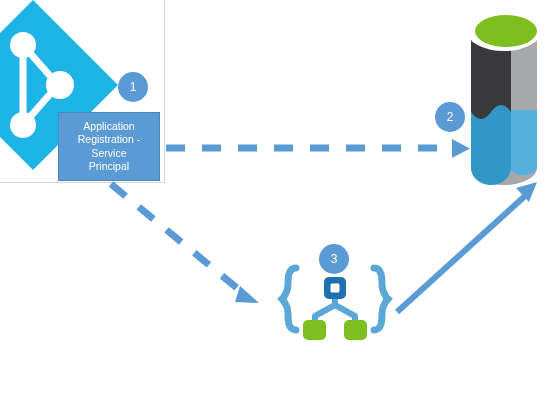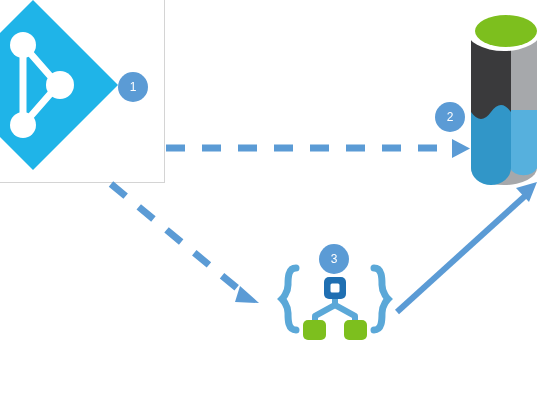--- a/index.html
+++ b/index.html
@@ -161,20 +161,26 @@
       <path d="M 240 286 L 259 303 L 235 302 Z" fill="#5B9BD5"></path>
     </g>
 
     <g>
       <line x1="397" y1="312" x2="525" y2="196" stroke="#5B9BD5" stroke-width="6" stroke-linecap="butt"></line>
       <path d="M 516 188 L 537 182 L 529 202 Z" fill="#5B9BD5"></path>
     </g>
 
   </svg>
 
+  <div id="sp-box">
+    <span class="sp-text">Application
+Registration -
+Service
+Principal</span>
+  </div>
 
   <div class="badge" id="badge-1">
     <span>1</span>
   </div>
   <div class="badge" id="badge-2">
     <span>2</span>
   </div>
   <div class="badge" id="badge-3">
     <span>3</span>
   </div>

